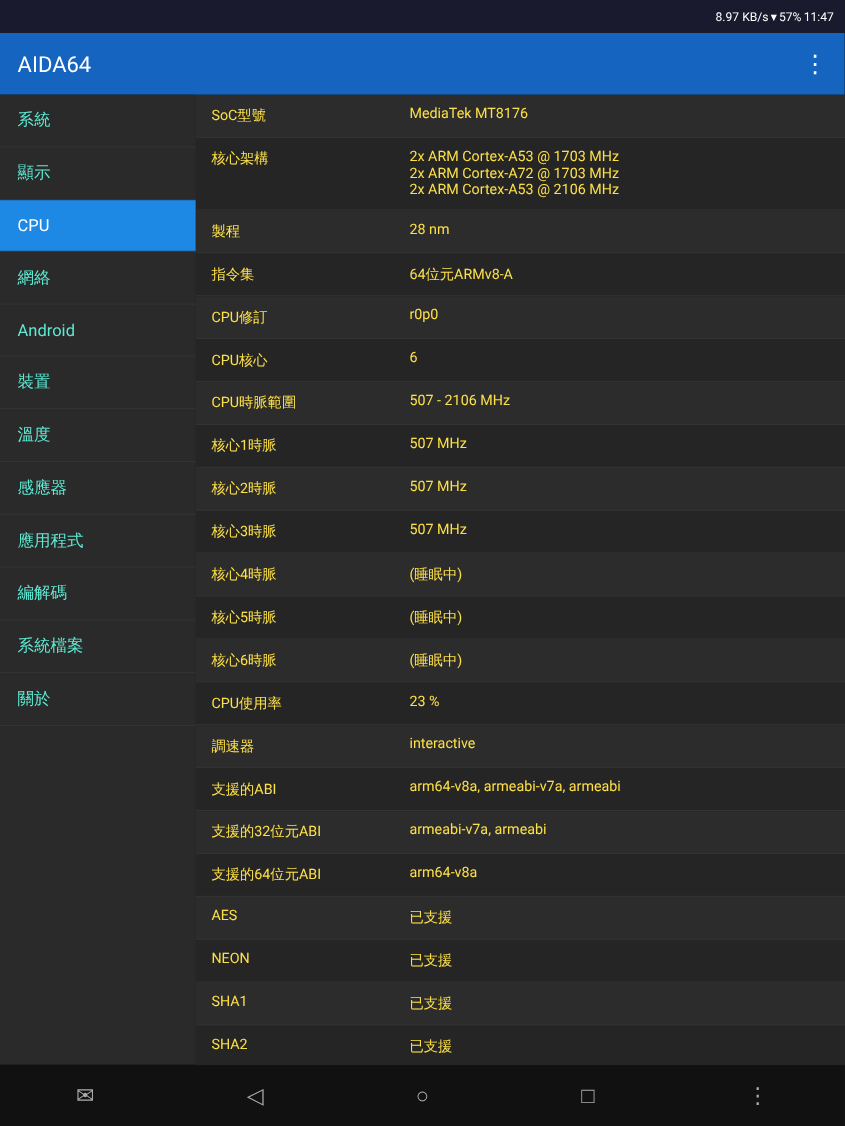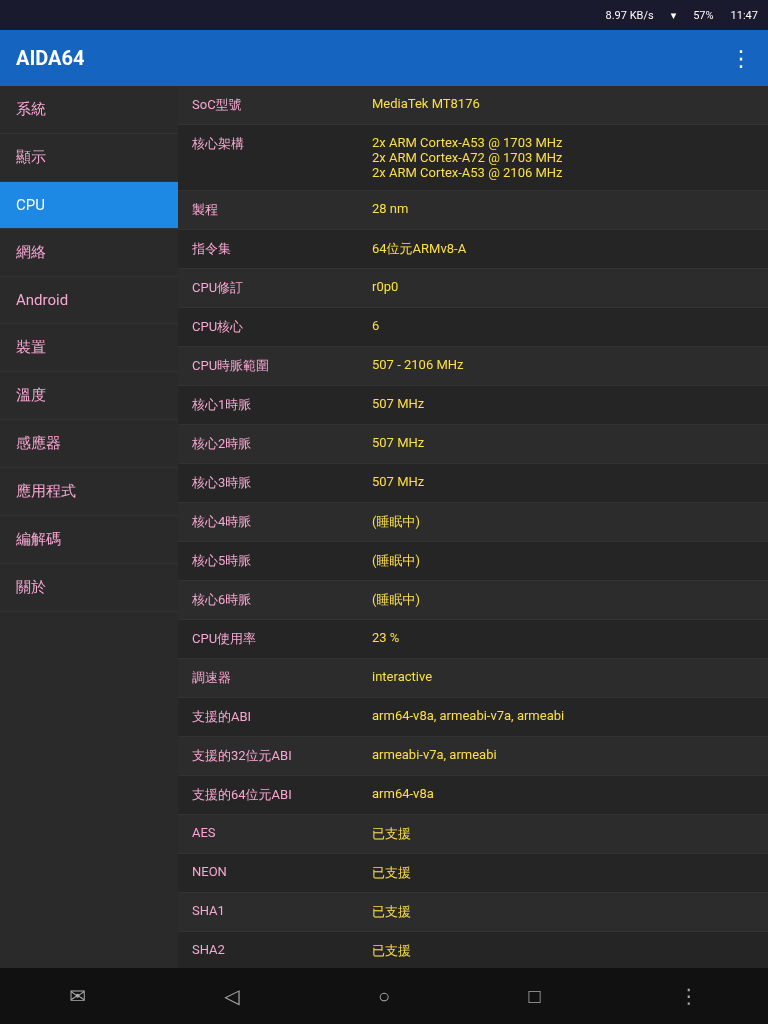--- a/index.html
+++ b/index.html
@@ -14,21 +14,21 @@
     }
 
     
     .status-bar {
       height: 30px;
       background: #1a1a2e;
       display: flex;
       align-items: center;
       justify-content: flex-end;
       padding: 0 10px;
-      gap: 17px;
+      gap: 2px;
       font-size: 12px;
       color: #fff;
       flex-shrink: 0;
     }
     .status-bar .status-icon {
       font-size: 11px;
     }
 
     
     .app-bar {
@@ -36,21 +36,21 @@
       background: #1565c0;
       display: flex;
       align-items: center;
       justify-content: space-between;
       padding: 0 16px;
       flex-shrink: 0;
     }
     .app-bar-title {
       color: #fff;
       font-size: 20px;
-      font-weight: 700;
+      font-weight: 400;
     }
     .app-bar-menu {
       color: #fff;
       font-size: 22px;
       cursor: pointer;
     }
 
     
     .main {
       display: flex;
@@ -60,21 +60,21 @@
 
     
     .sidebar {
       width: 178px;
       background: #2a2a2a;
       flex-shrink: 0;
       overflow-y: auto;
     }
     .sidebar-item {
       padding: 14px 16px;
-      color: #f9a8d4;
+      color: #5eead4;
       font-size: 15px;
       cursor: pointer;
       border-bottom: 1px solid #333;
     }
     .sidebar-item.active {
       background: #1e88e5;
       color: #fff;
     }
 
     
@@ -94,21 +94,21 @@
       background: #2c2c2c;
     }
     .table td {
       padding: 10px 14px;
       color: #ddd;
       font-size: 13px;
       vertical-align: top;
       border-bottom: 1px solid #333;
     }
     .table td:first-child {
-      color: #f9a8d4;
+      color: #fde047;
       width: 180px;
       white-space: nowrap;
     }
     .table td:last-child {
       color: #fde047;
     }
 
     
     .nav-bar {
       height: 56px;
@@ -160,20 +160,21 @@
   <div class="sidebar-item">系統</div>
       <div class="sidebar-item">顯示</div>
       <div class="sidebar-item active">CPU</div>
       <div class="sidebar-item">網絡</div>
       <div class="sidebar-item">Android</div>
       <div class="sidebar-item">裝置</div>
       <div class="sidebar-item">溫度</div>
       <div class="sidebar-item">感應器</div>
       <div class="sidebar-item">應用程式</div>
       <div class="sidebar-item">編解碼</div>
+      <div class="sidebar-item">系統檔案</div>
       <div class="sidebar-item">關於</div>
     </div>
 
   <div class="content">
     <table class="table">
       <tbody id="cpu-table-body">
       <tr>
             <td>SoC型號</td>
             <td>MediaTek MT8176</td>
           </tr>

